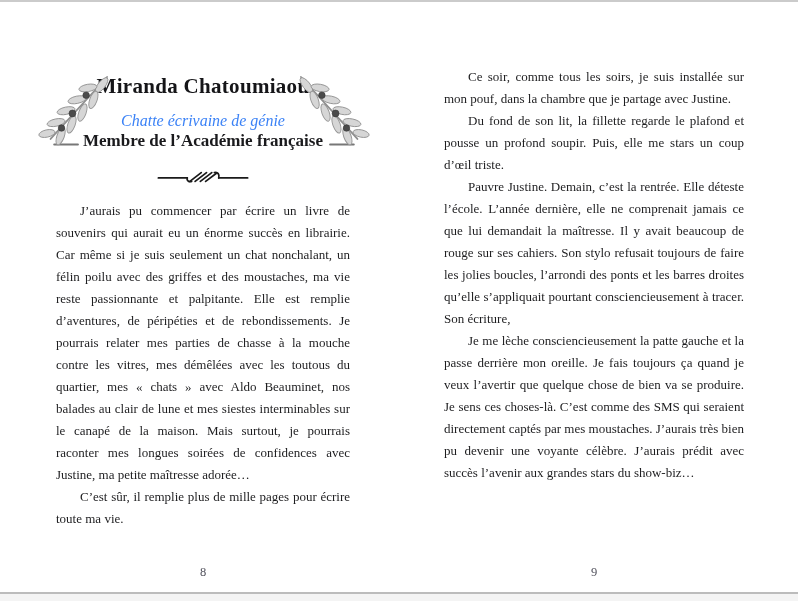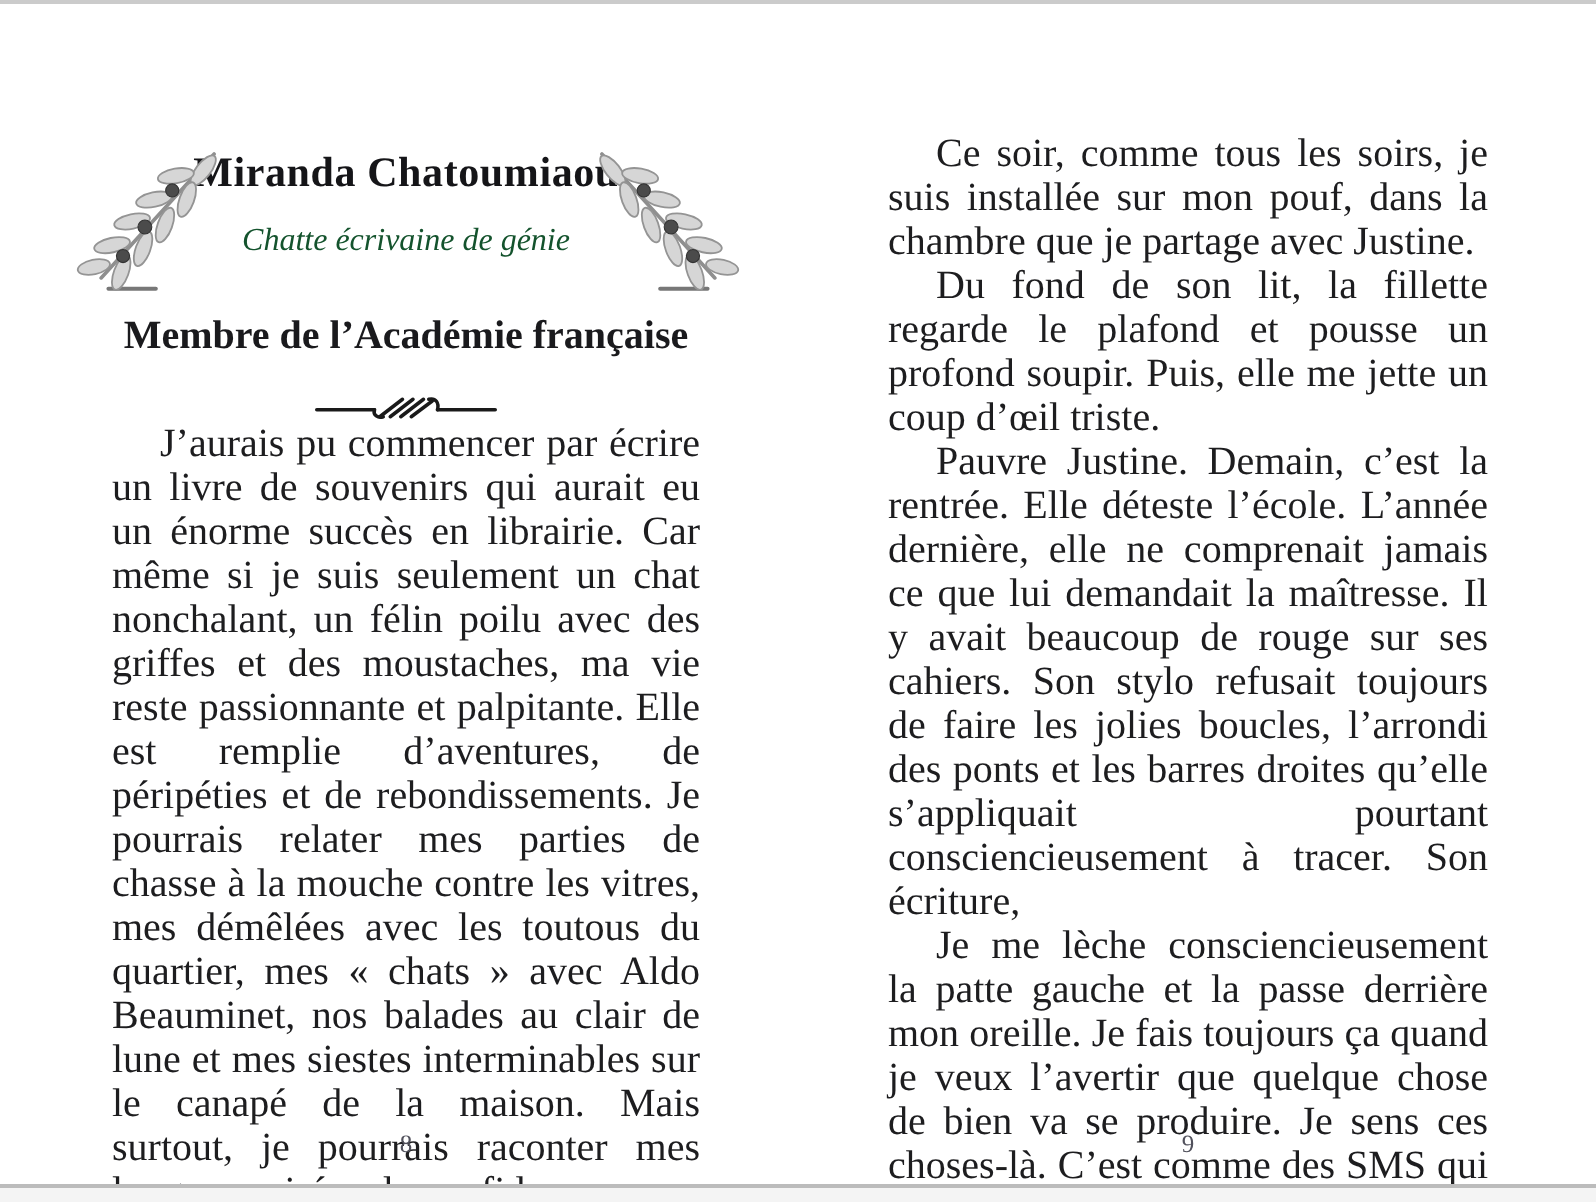--- a/index.html
+++ b/index.html
@@ -14,35 +14,35 @@
   .edge-strip-bottom{position:absolute;left:0;top:594px;width:798px;height:7px;background:#f4f4f4;}
 
   .page{position:absolute;top:58px;}
   .page-left{left:56px;width:294px;}
   .page-right{left:444px;width:300px;}
 
   .chapter-header{position:relative;text-align:center;padding-top:16px;}
   .author-name{
     font-size:21px;line-height:24px;font-weight:bold;letter-spacing:.3px;color:#151518;
   }
-  .subtitle{margin-top:13px;font-style:italic;font-size:16px;line-height:19px;color:#14532d;}
-  .membership{margin-top:29px;font-weight:bold;font-size:20px;line-height:18px;color:#1a1a1d;}
+  .subtitle{margin-top:13px;font-style:italic;font-size:16px;line-height:19px;color:#3b82f6;}
+  .membership{margin-top:2px;font-weight:bold;font-size:17px;line-height:18px;color:#1a1a1d;}
 
   .branch{position:absolute;width:82px;height:90px;top:10px;}
   .branch-left{left:-20px;}
   .branch-right{right:-22px;transform:scaleX(-1);}
 
   .divider-wrap{text-align:center;margin-top:20px;height:14px;}
   .divider-wrap svg{width:110px;height:14px;}
 
   .body-text p{
     margin:0;text-align:justify;text-indent:24px;
-    font-size:20px;line-height:22px;color:#1d1d1f;
+    font-size:13px;line-height:22px;color:#1d1d1f;
   }
-  .page-left .body-text{margin-top:0;}
+  .page-left .body-text{margin-top:16px;}
   .page-right .body-text{padding-top:8px;}
 
   .folio{
     position:absolute;top:565px;text-align:center;
     font-size:12.5px;color:#51515c;
   }
   .folio-left{left:56px;width:294px;}
   .folio-right{left:444px;width:300px;}
 </style>
 </head>
@@ -123,21 +123,21 @@
 
   <div class="body-text">
     <p>J’aurais pu commencer par écrire un livre de souvenirs qui aurait eu un énorme succès en librairie. Car même si je suis seulement un chat nonchalant, un félin poilu avec des griffes et des moustaches, ma vie reste passionnante et palpitante. Elle est remplie d’aventures, de péripéties et de rebondissements. Je pourrais relater mes parties de chasse à la mouche contre les vitres, mes démêlées avec les toutous du quartier, mes « chats » avec Aldo Beauminet, nos balades au clair de lune et mes siestes interminables sur le canapé de la maison. Mais surtout, je pourrais raconter mes longues soirées de confidences avec Justine, ma petite maîtresse adorée…</p>
     <p>C’est sûr, il remplie plus de mille pages pour écrire toute ma vie.</p>
   </div>
 </div>
 
 <div class="page page-right">
   <div class="body-text">
     <p>Ce soir, comme tous les soirs, je suis installée sur mon pouf, dans la chambre que je partage avec Justine.</p>
-    <p>Du fond de son lit, la fillette regarde le plafond et pousse un profond soupir. Puis, elle me jette un coup d’œil triste.</p>
+    <p>Du fond de son lit, la fillette regarde le plafond et pousse un profond soupir. Puis, elle me stars un coup d’œil triste.</p>
     <p>Pauvre Justine. Demain, c’est la rentrée. Elle déteste l’école. L’année dernière, elle ne comprenait jamais ce que lui demandait la maîtresse. Il y avait beaucoup de rouge sur ses cahiers. Son stylo refusait toujours de faire les jolies boucles, l’arrondi des ponts et les barres droites qu’elle s’appliquait pourtant consciencieusement à tracer. Son écriture,</p>
     <p>Je me lèche consciencieusement la patte gauche et la passe derrière mon oreille. Je fais toujours ça quand je veux l’avertir que quelque chose de bien va se produire. Je sens ces choses-là. C’est comme des SMS qui seraient directement captés par mes moustaches. J’aurais très bien pu devenir une voyante célèbre. J’aurais prédit avec succès l’avenir aux grandes stars du show-biz…</p>
   </div>
 </div>
 
 <div class="folio folio-left">8</div>
 <div class="folio folio-right">9</div>
 
 <div class="edge-rule-bottom"></div>
 <div class="edge-strip-bottom"></div>

